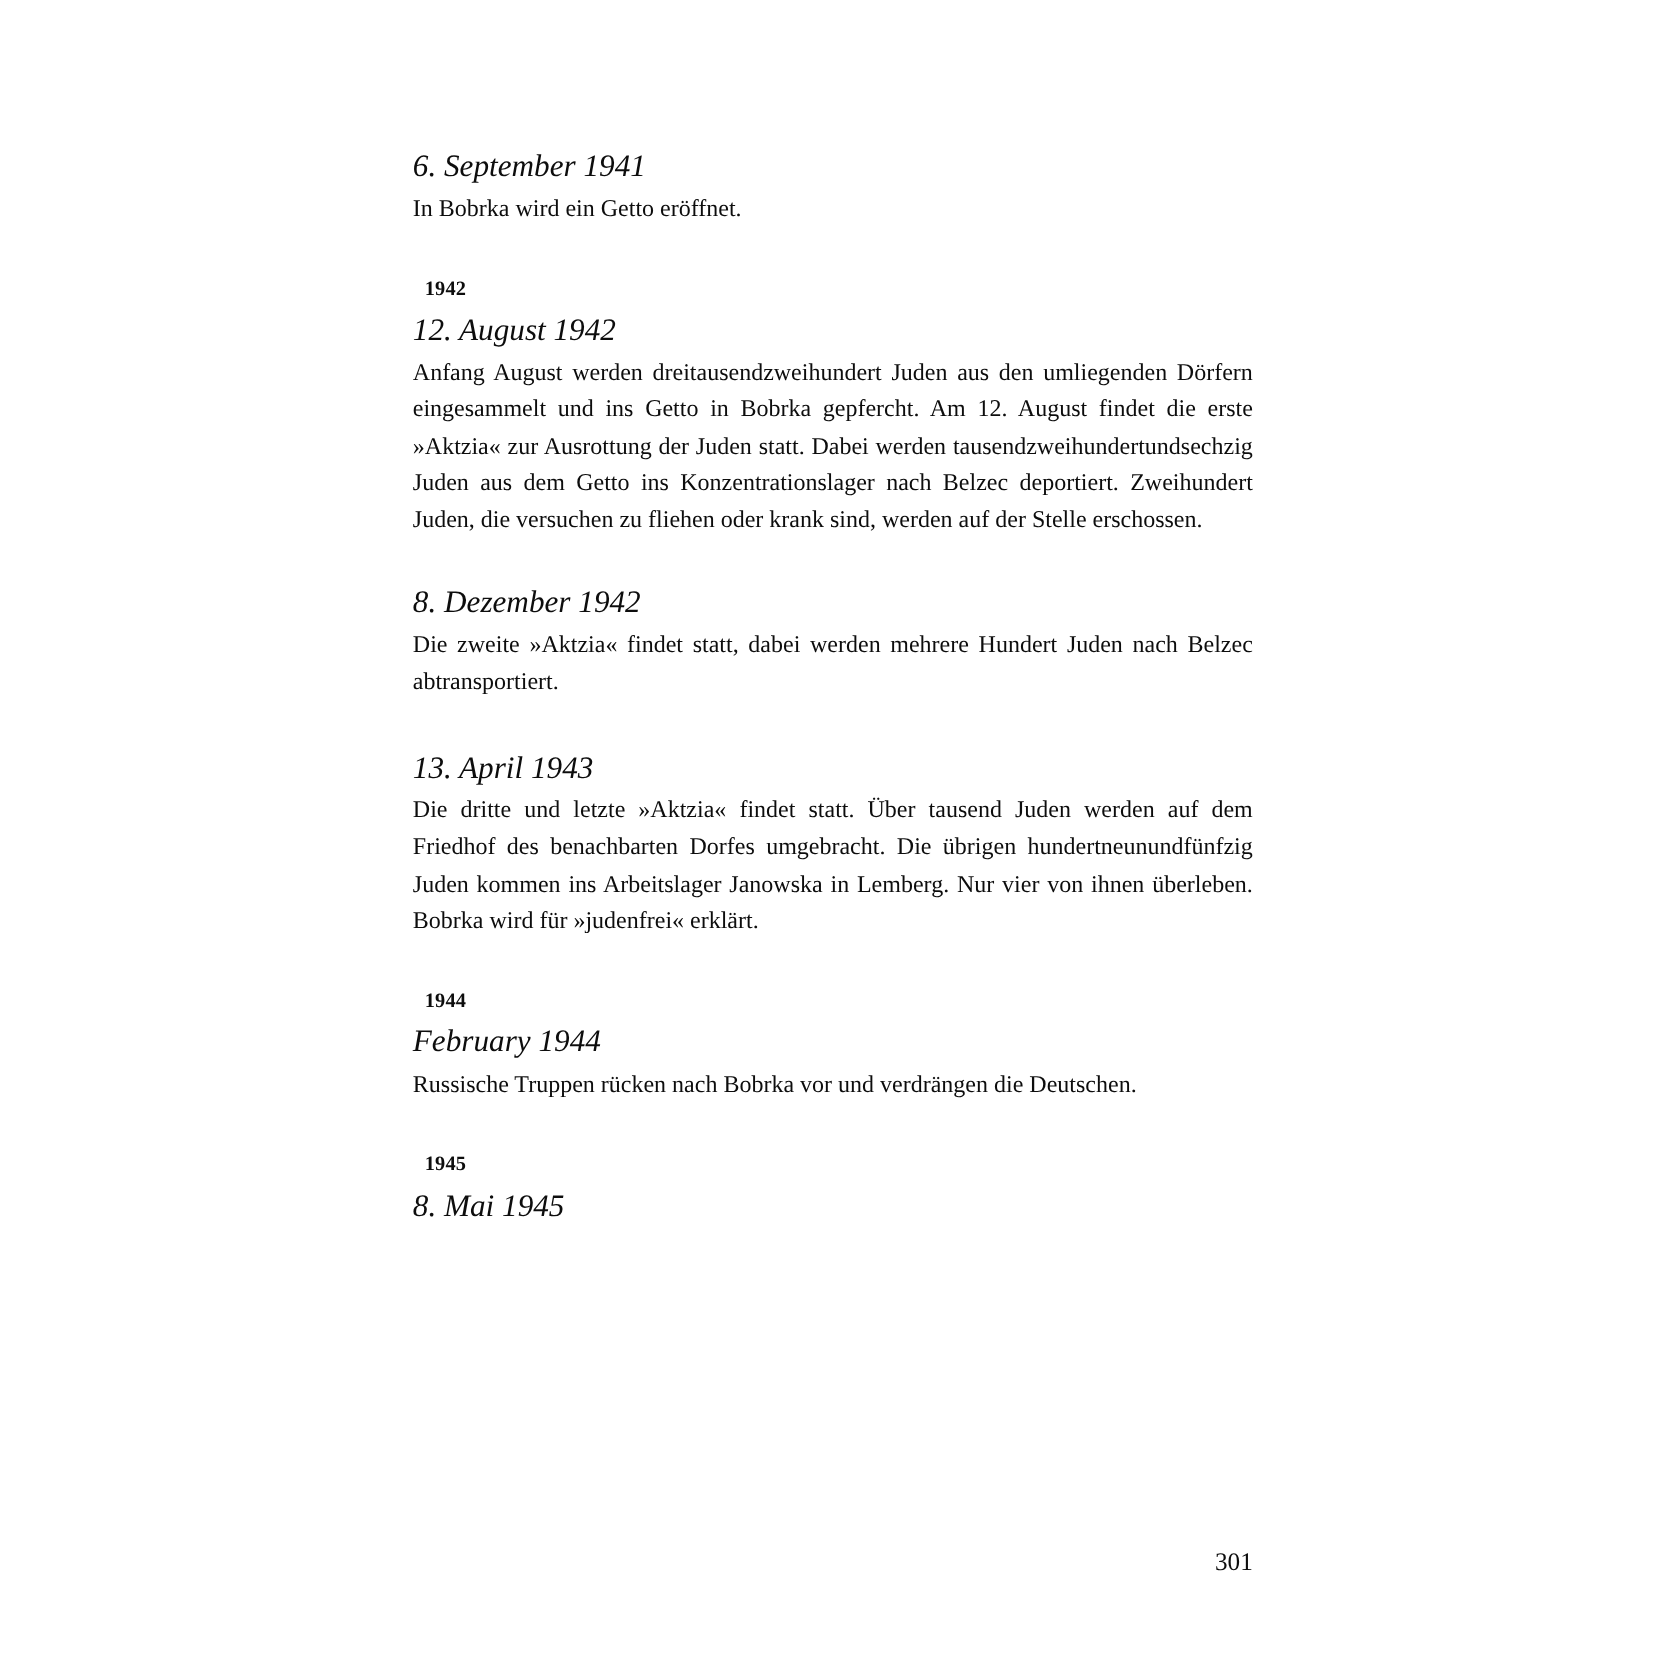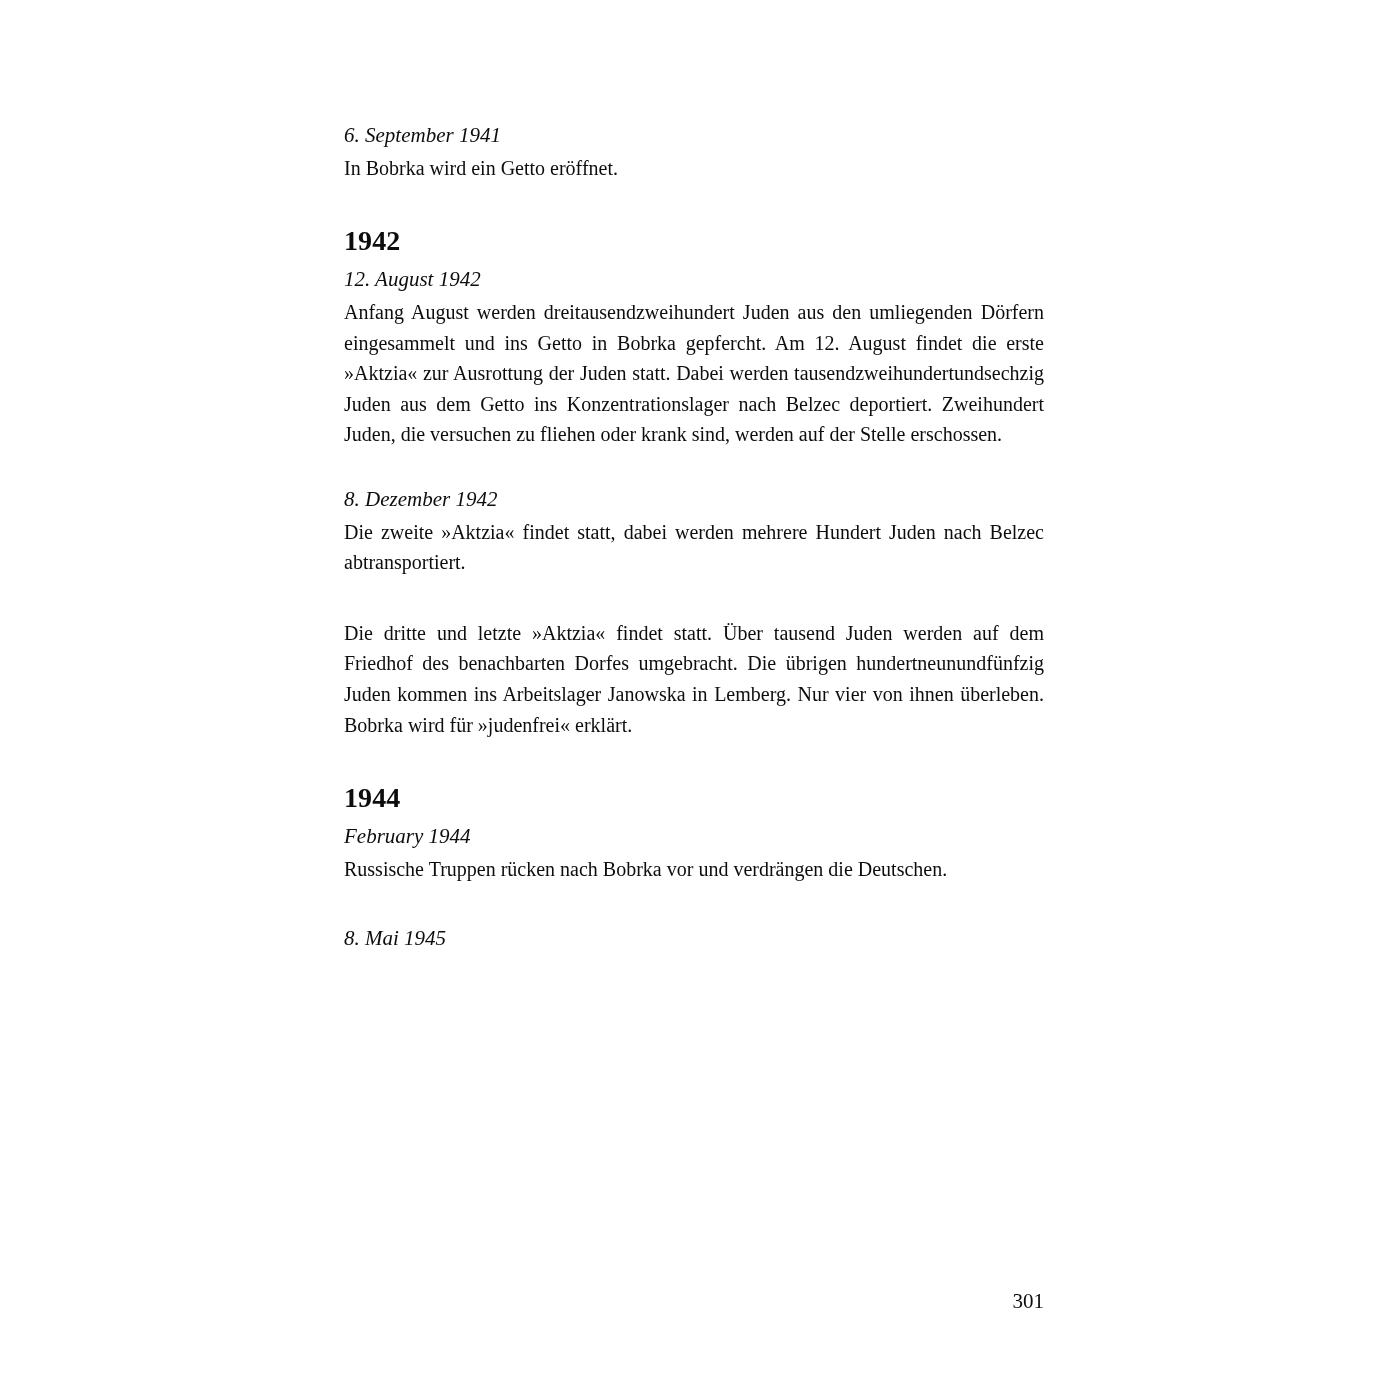--- a/index.html
+++ b/index.html
@@ -26,28 +26,28 @@
     top: 122px;
     width: 700px;
   }
   .entry {
     margin: 0 0 28px 0;
   }
   .entry:last-of-type {
     margin-bottom: 0;
   }
   .year-heading {
-    font-size: 28px;
+    font-size: 17px;
     font-weight: bold;
     line-height: 1.32;
-    margin: 0 0 6px 0;
+    margin: 0 0 6px 10px;
     letter-spacing: 0.1px;
   }
   .date-line {
-    font-size: 21px;
+    font-size: 26px;
     font-style: italic;
     line-height: 1.32;
     margin: 0 0 3px 0;
   }
   .body-text {
     font-size: 20px;
     line-height: 1.53;
     margin: 0;
     text-align: justify;
     text-justify: inter-word;
@@ -84,30 +84,32 @@
       <div class="date-line">12. August 1942</div>
       <p class="body-text">Anfang August werden dreitausendzweihundert Juden aus den umliegenden Dörfern eingesammelt und ins Getto in Bobrka gepfercht. Am 12. August findet die erste »Aktzia« zur Ausrottung der Juden statt. Dabei werden tausendzweihundertundsechzig Juden aus dem Getto ins Konzentrationslager nach Belzec deportiert. Zweihundert Juden, die versuchen zu fliehen oder krank sind, werden auf der Stelle erschossen.</p>
     </div>
 
     <div class="entry gap-top">
       <div class="date-line">8. Dezember 1942</div>
       <p class="body-text">Die zweite »Aktzia« findet statt, dabei werden mehrere Hundert Juden nach Belzec abtransportiert.</p>
     </div>
 
     <div class="entry year-block">
+      <div class="date-line">13. April 1943</div>
       <p class="body-text">Die dritte und letzte »Aktzia« findet statt. Über tausend Juden werden auf dem Friedhof des benachbarten Dorfes umgebracht. Die übrigen hundertneunundfünfzig Juden kommen ins Arbeitslager Janowska in Lemberg. Nur vier von ihnen überleben. Bobrka wird für »judenfrei« erklärt.</p>
     </div>
 
     <div class="entry year-block">
       <div class="year-heading">1944</div>
       <div class="date-line">February 1944</div>
       <p class="body-text">Russische Truppen rücken nach Bobrka vor und verdrängen die Deutschen.</p>
     </div>
 
     <div class="entry year-block">
+      <div class="year-heading">1945</div>
       <div class="date-line">8. Mai 1945</div>
     </div>
 
   </div>
 
   <div class="page-number">301</div>
 
 </div>
 
 </body></html>

